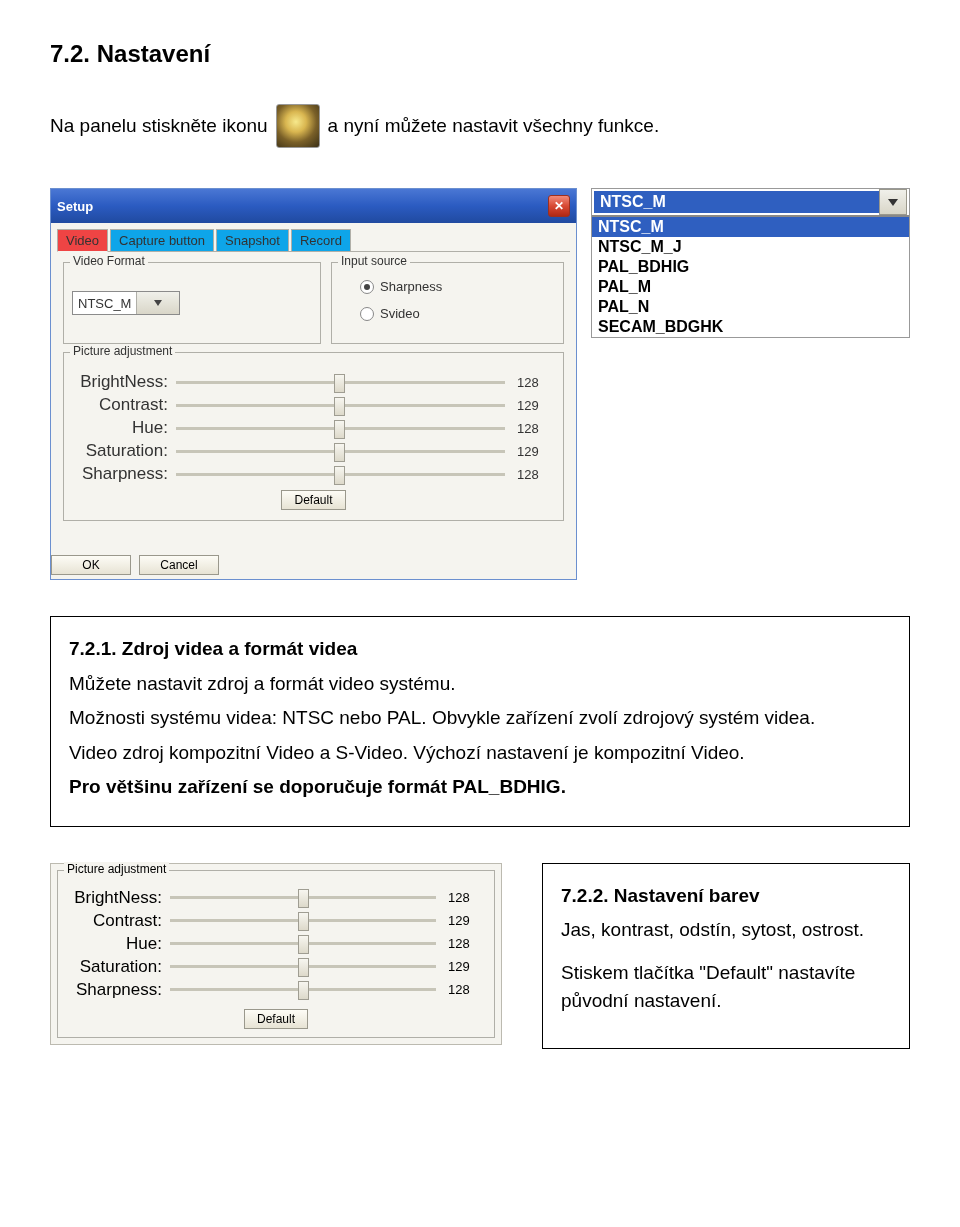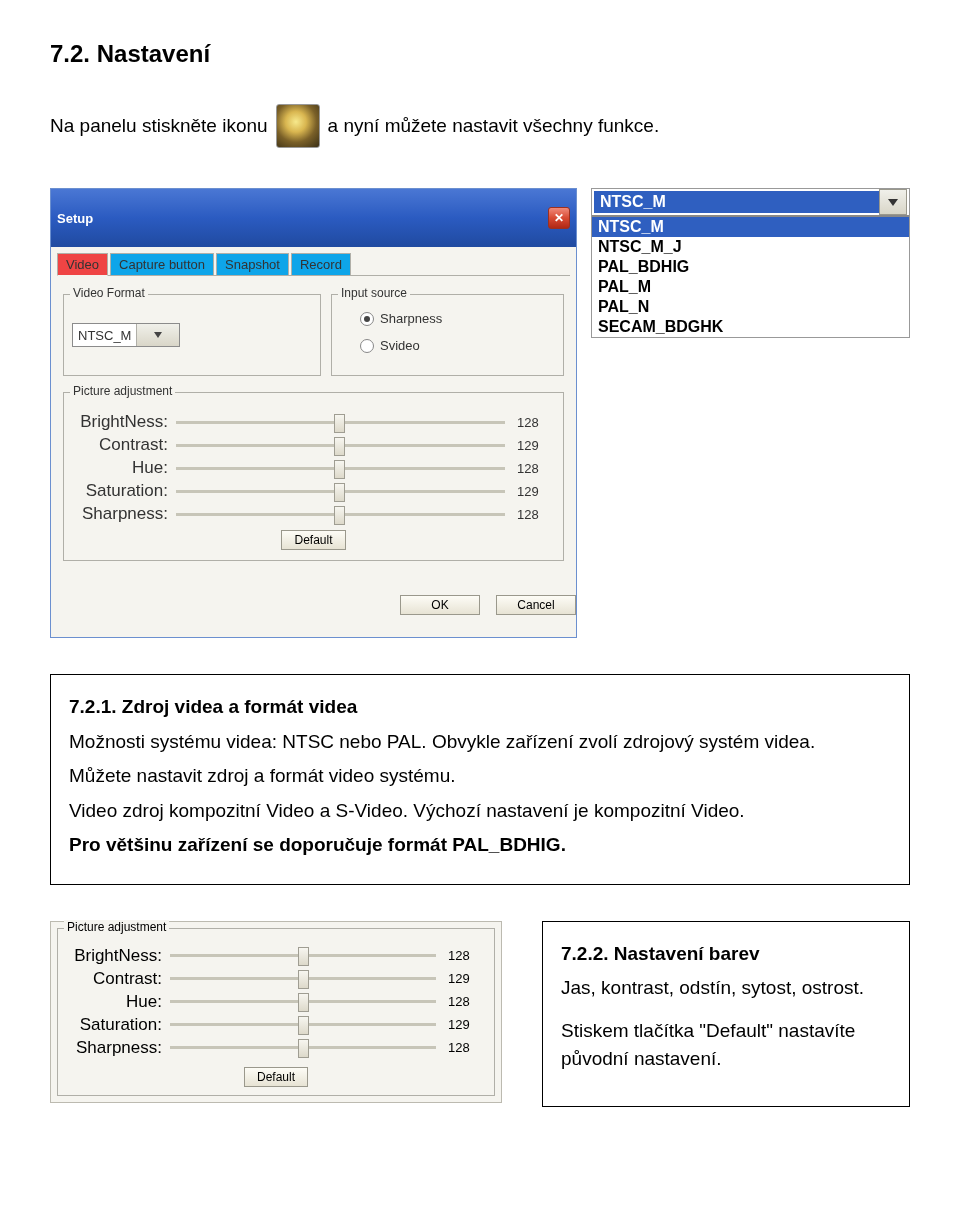--- a/index.html
+++ b/index.html
@@ -46,21 +46,21 @@
   font-size: 13px;
   color: #333;
 }
 .titlebar {
   background: linear-gradient(#4a77d4, #2b5bc1 50%, #204aa0);
   color: #fff;
   font-weight: bold;
   height: 26px;
   display: flex;
   align-items: center;
-  padding: 16px 6px;
+  padding: 4px 6px;
   justify-content: space-between;
 }
 .close-btn {
   width: 20px;
   height: 20px;
   background: linear-gradient(#f08a7a, #d84a33 50%, #b02815);
   border: 1px solid #9c3020;
   border-radius: 3px;
   color: #fff;
   font-weight: bold;
@@ -92,21 +92,20 @@
 .tab-content {
   border-top: 1px solid #b0afa8;
   margin: 0 6px;
   padding: 10px 6px;
 }
 .fieldset {
   border: 1px solid #b0afa8;
   padding: 10px 8px 10px 8px;
   margin-bottom: 8px;
   position: relative;
-  margin-top: 8px;
 }
 .fieldset-legend {
   position: absolute;
   top: -9px;
   left: 6px;
   background: #f5f4ef;
   padding: 0 3px;
   font-size: 12px;
 }
 .row1 {
@@ -204,23 +203,23 @@
   padding: 2px 12px;
   font-size: 12px;
   font-family: inherit;
 }
 .default-wrap {
   text-align: center;
   margin-top: 6px;
 }
 .setup-footer {
   display: flex;
-  justify-content: flex-end;
-  gap: 16px;
-  padding: 16px 0 22px 0;
+  justify-content: flex-start;
+  gap: 8px;
+  padding: 16px 0 4px 0;
 }
 .setup-footer .win-btn {
   width: 80px;
 }
 
 .dropdown-open {
   width: 320px;
   border: 1px solid #999;
   background: #fff;
   font-family: Arial, sans-serif;
@@ -424,22 +423,22 @@
         <div>PAL_BDHIG</div>
         <div>PAL_M</div>
         <div>PAL_N</div>
         <div>SECAM_BDGHK</div>
       </div>
   </div>
 </div>
 
 <div class="textbox">
   <div class="sub">7.2.1. Zdroj videa a formát videa</div>
+  <p>Můžete nastavit zdroj a formát video systému.</p>
   <p>Možnosti systému videa: NTSC nebo PAL. Obvykle zařízení zvolí zdrojový systém videa.</p>
-  <p>Můžete nastavit zdroj a formát video systému.</p>
   <p>Video zdroj kompozitní Video a S-Video. Výchozí nastavení je kompozitní Video.</p>
   <p class="bold">Pro většinu zařízení se doporučuje formát PAL_BDHIG.</p>
 </div>
 
 <div class="bottom-row">
   <div class="pic-adjust">
     <div class="pic-adjust-inner">
       <div class="legend2">Picture adjustment</div>
       <div id="adjust-rows-2">
           <div class="adjust-row">

